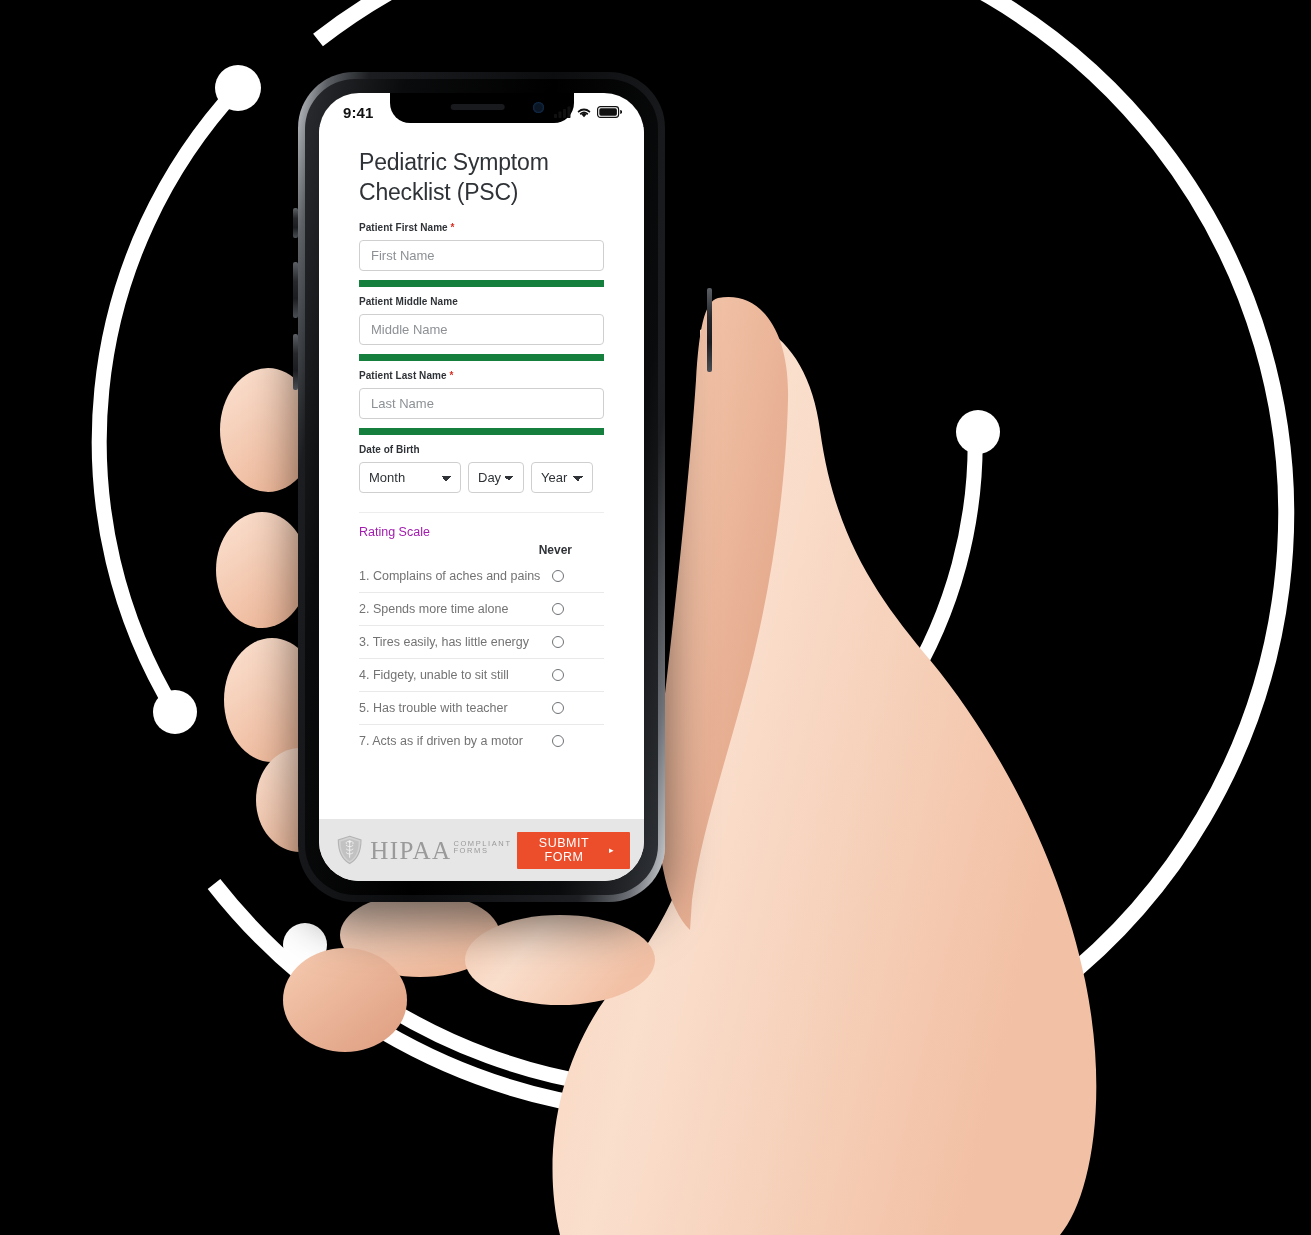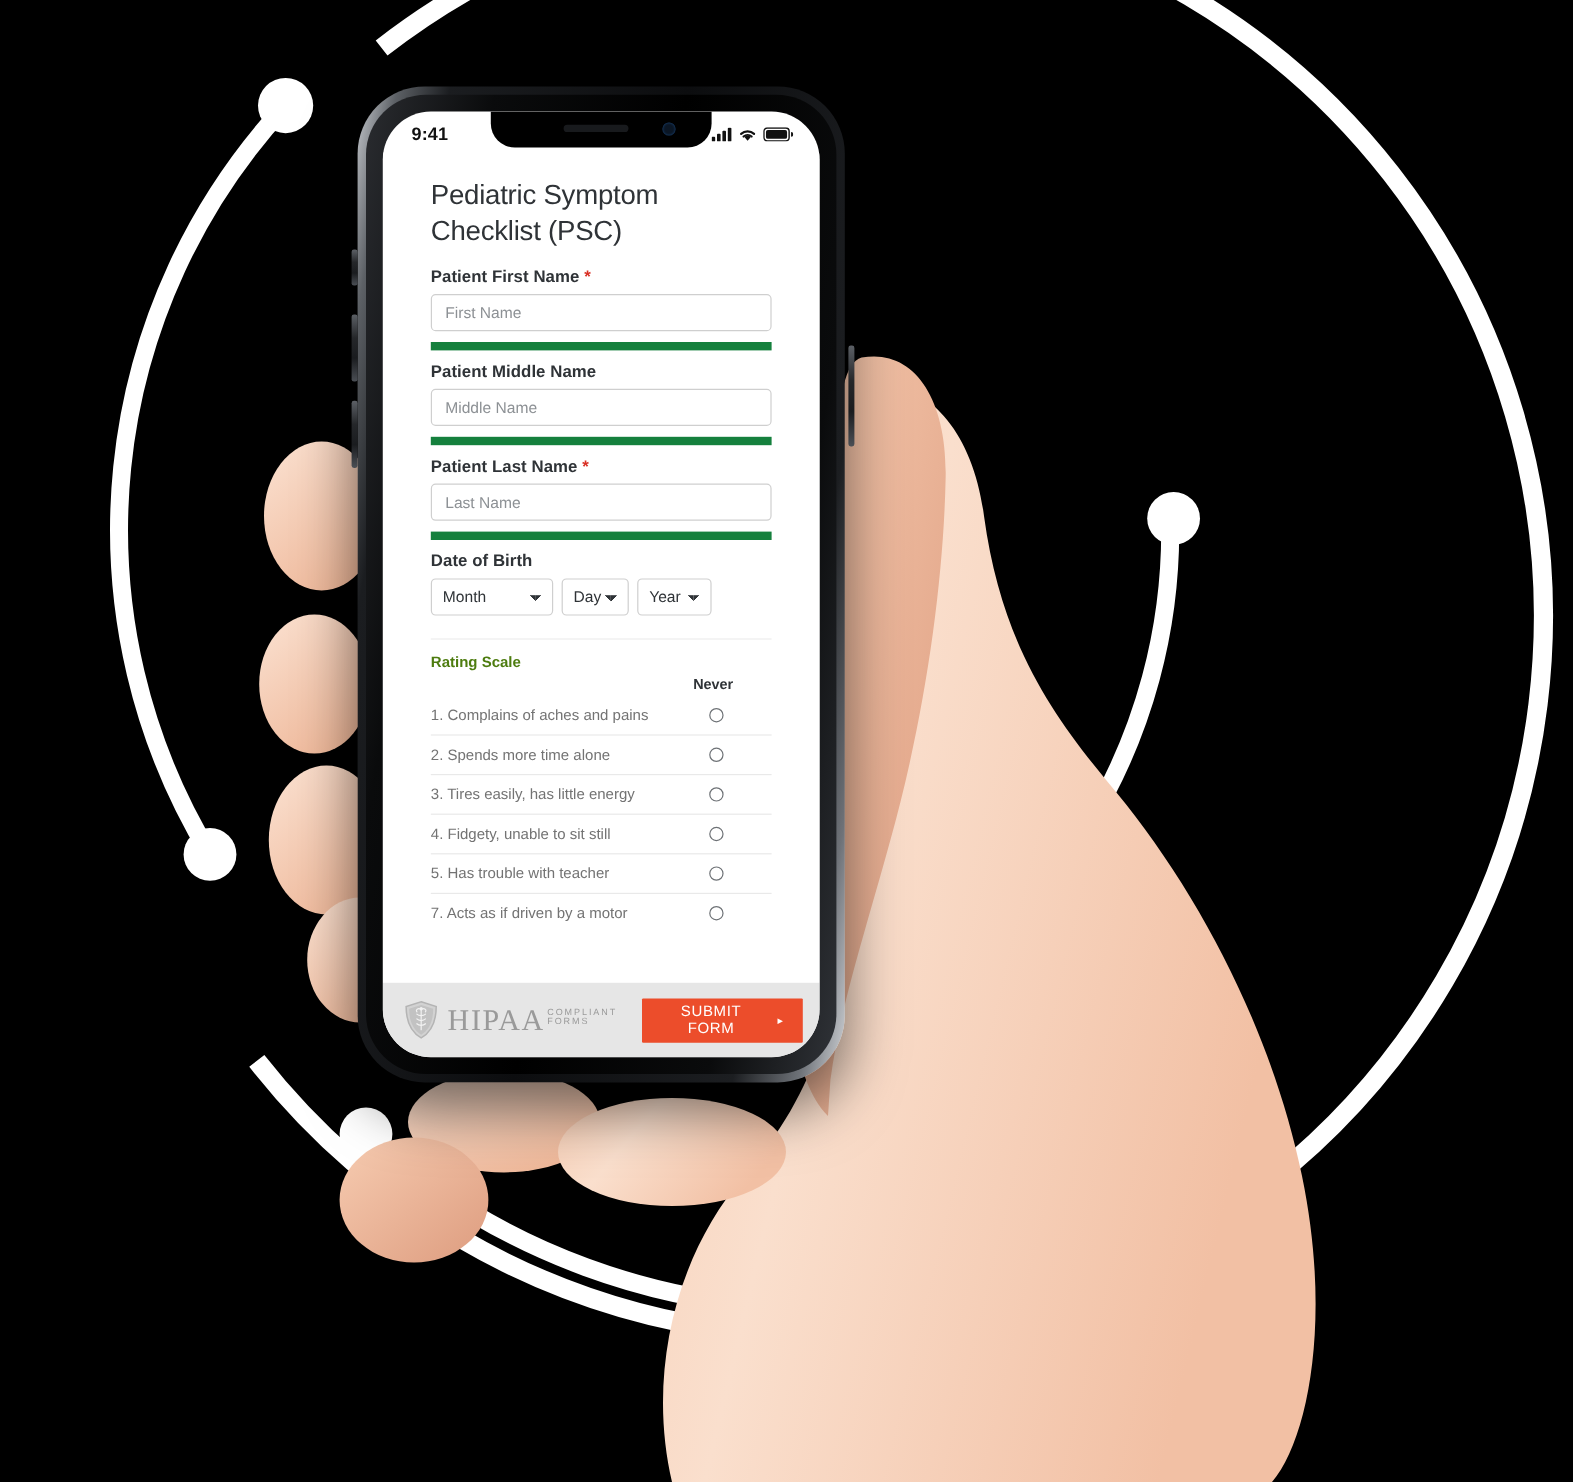--- a/index.html
+++ b/index.html
@@ -42,21 +42,21 @@
     left: 0; top: 0;
     width: 1311px;
     height: 1235px;
   }
 
   
   .phone {
     position: absolute;
     left: 298px;
     top: 72px;
-    width: 406px;
+    width: 367px;
     height: 830px;
     border-radius: 56px;
     background: linear-gradient(100deg,#c9ccd1 0%,#5d6166 6%,#1b1d20 14%,#0c0d0f 50%,#1c1e21 83%,#6e7278 93%,#d3d6da 100%);
     box-shadow: 0 22px 48px rgba(0,0,0,0.55);
   }
   .phone-inner {
     position: absolute;
     left: 7px; top: 7px; right: 7px; bottom: 7px;
     border-radius: 50px;
     background: linear-gradient(100deg,#2a2c30 0%,#0a0b0c 20%,#000 50%,#0a0b0c 80%,#303338 100%);
@@ -153,21 +153,21 @@
     line-height: 1.32;
     letter-spacing: -0.2px;
     padding-top: 20px;
     padding-bottom: 14px;
   }
 
   .field-block { padding-bottom: 9px; }
   .field-block + .field-block { border-top: 7px solid #15803d; padding-top: 9px; }
 
   .field-label {
-    font-size: 14px;
+    font-size: 10px;
     font-weight: bold;
     color: #2f3337;
     margin-bottom: 7px;
     letter-spacing: 0.05px;
   }
   .req { color: #d93025; font-weight: bold; }
 
   .text-input {
     display: block;
     width: 100%;
@@ -210,22 +210,22 @@
   .dob-year  { width: 62px; }
 
   
   .rating-section {
     border-top: 1px solid #ededed;
     margin-top: 10px;
     padding-top: 12px;
   }
   .rating-title {
     font-size: 12.5px;
-    font-weight: bold;
-    color: #4d7c0f;
+    font-weight: normal;
+    color: #a21caf;
     margin-bottom: 4px;
   }
   .rating-head {
     display: flex;
     justify-content: flex-end;
     padding-right: 32px;
     margin-bottom: 3px;
   }
   .rating-head-label {
     font-size: 12px;

